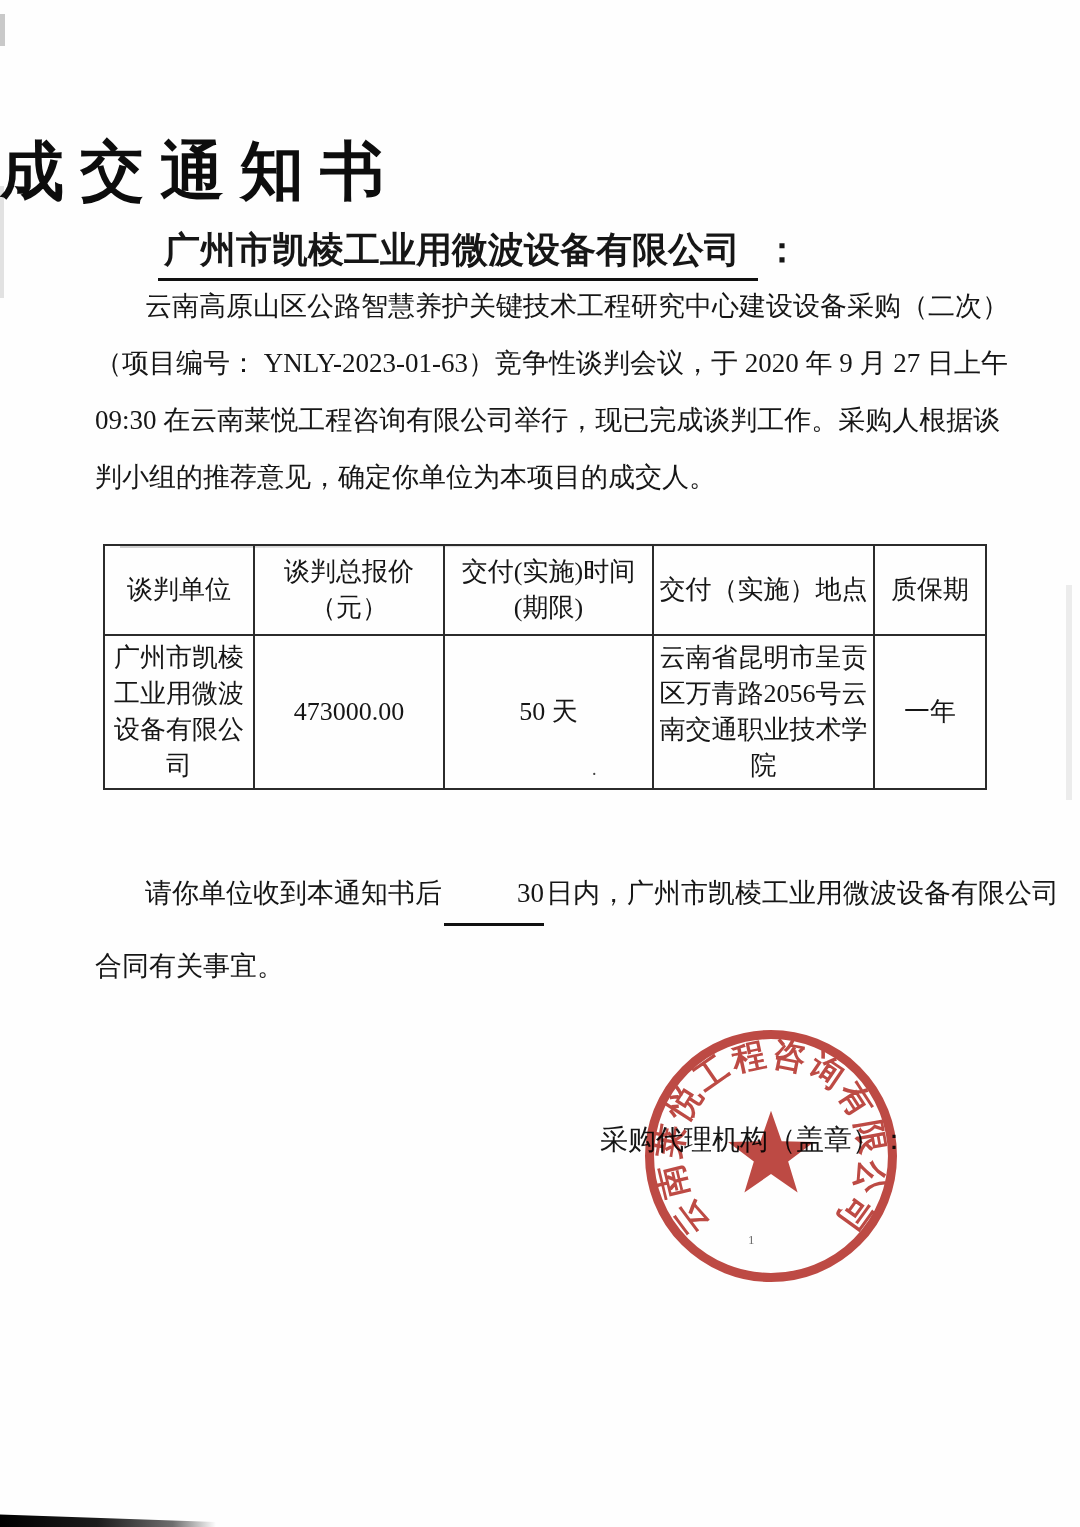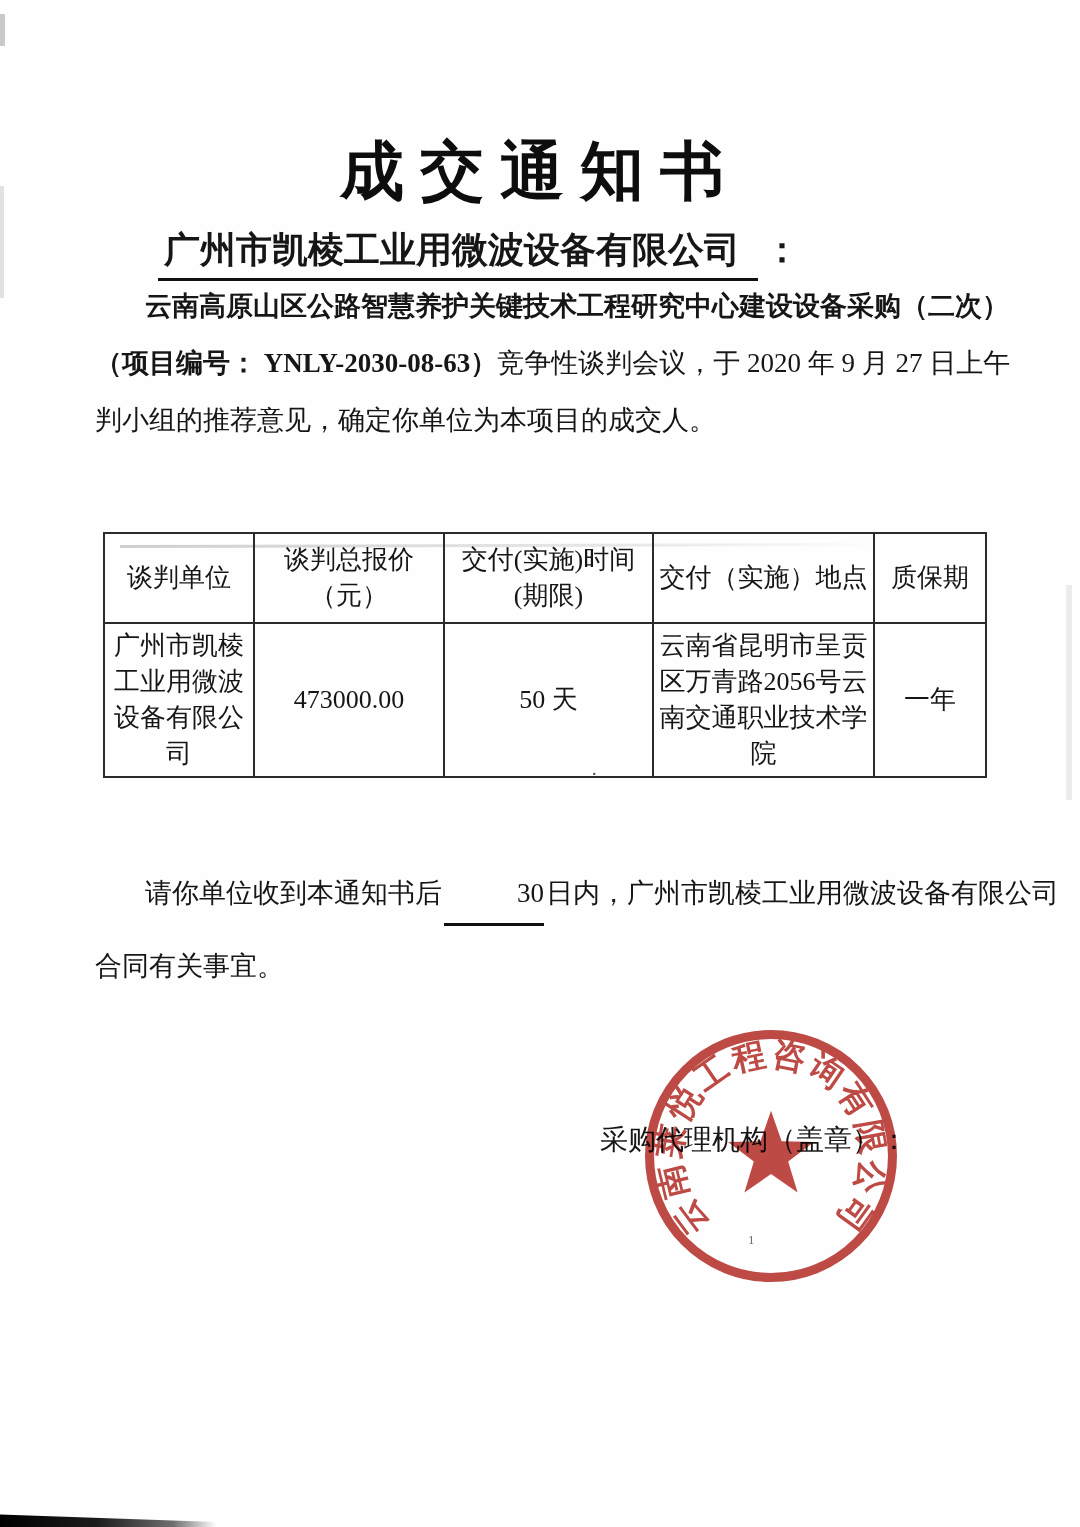--- a/index.html
+++ b/index.html
@@ -7,21 +7,20 @@
     position:relative;
     width:1080px;height:1527px;
     background:#fefefe;
     overflow:hidden;
     font-family:"Liberation Serif","DejaVu Serif",serif;
     color:#161616;
   }
   
   .doc-title{
     position:absolute;left:0;top:128px;width:1080px;
-    text-align:center;
     font-size:64px;font-weight:bold;
     letter-spacing:16px;
     color:#0d0d0d;
   }
   
   .addressee{
     position:absolute;left:158px;top:226px;
     font-size:36px;font-weight:bold;white-space:nowrap;
   }
   .addressee .uline{
@@ -30,24 +29,24 @@
     padding:0 18px 3px 6px;
   }
   .addressee .colon{margin-left:6px;}
   
   .intro{
     position:absolute;left:95px;top:278px;width:900px;
     font-size:27px;line-height:57px;
   }
   .intro .ln{white-space:nowrap;}
   .intro .ln.indent{padding-left:50px;}
-  .b{font-weight:bold;}
+  .b{font-weight:normal;}
   
   table.award{
-    position:absolute;left:103px;top:532px;
+    position:absolute;left:103px;top:544px;
     width:882px;border-collapse:collapse;table-layout:fixed;
   }
   table.award th, table.award td{
     border:2px solid #2b2b2b;
     text-align:center;vertical-align:middle;
     font-weight:normal;
     padding:2px 4px;
   }
   table.award th{height:84px;font-size:26px;line-height:36px;}
   table.award td{height:148px;font-size:26px;line-height:36px;}
@@ -112,21 +111,22 @@
   <div class="corner-wedge"></div>
 
   <div class="doc-title">成交通知书</div>
 
   <div class="addressee">
     <span class="uline">广州市凯棱工业用微波设备有限公司</span><span class="colon">：</span>
   </div>
 
   <div class="intro">
     <div class="ln indent b">云南高原山区公路智慧养护关键技术工程研究中心建设设备采购（二次）</div>
-    <div class="ln"><span class="b">（项目编号： YNLY-2030-08-63）</span><span>竞争性谈判会议，于 2020 年 9 月 27 日上午</span></div>
+    <div class="ln"><span class="b">（项目编号： YNLY-2023-01-63）</span><span>竞争性谈判会议，于 2020 年 9 月 27 日上午</span></div>
+    <div class="ln">09:30 在云南莱悦工程咨询有限公司举行，现已完成谈判工作。采购人根据谈</div>
     <div class="ln">判小组的推荐意见，确定你单位为本项目的成交人。</div>
   </div>
 
   <table class="award">
     <colgroup>
       <col style="width:150px">
         <col style="width:190px">
         <col style="width:209px">
         <col style="width:221px">
         <col style="width:112px">

